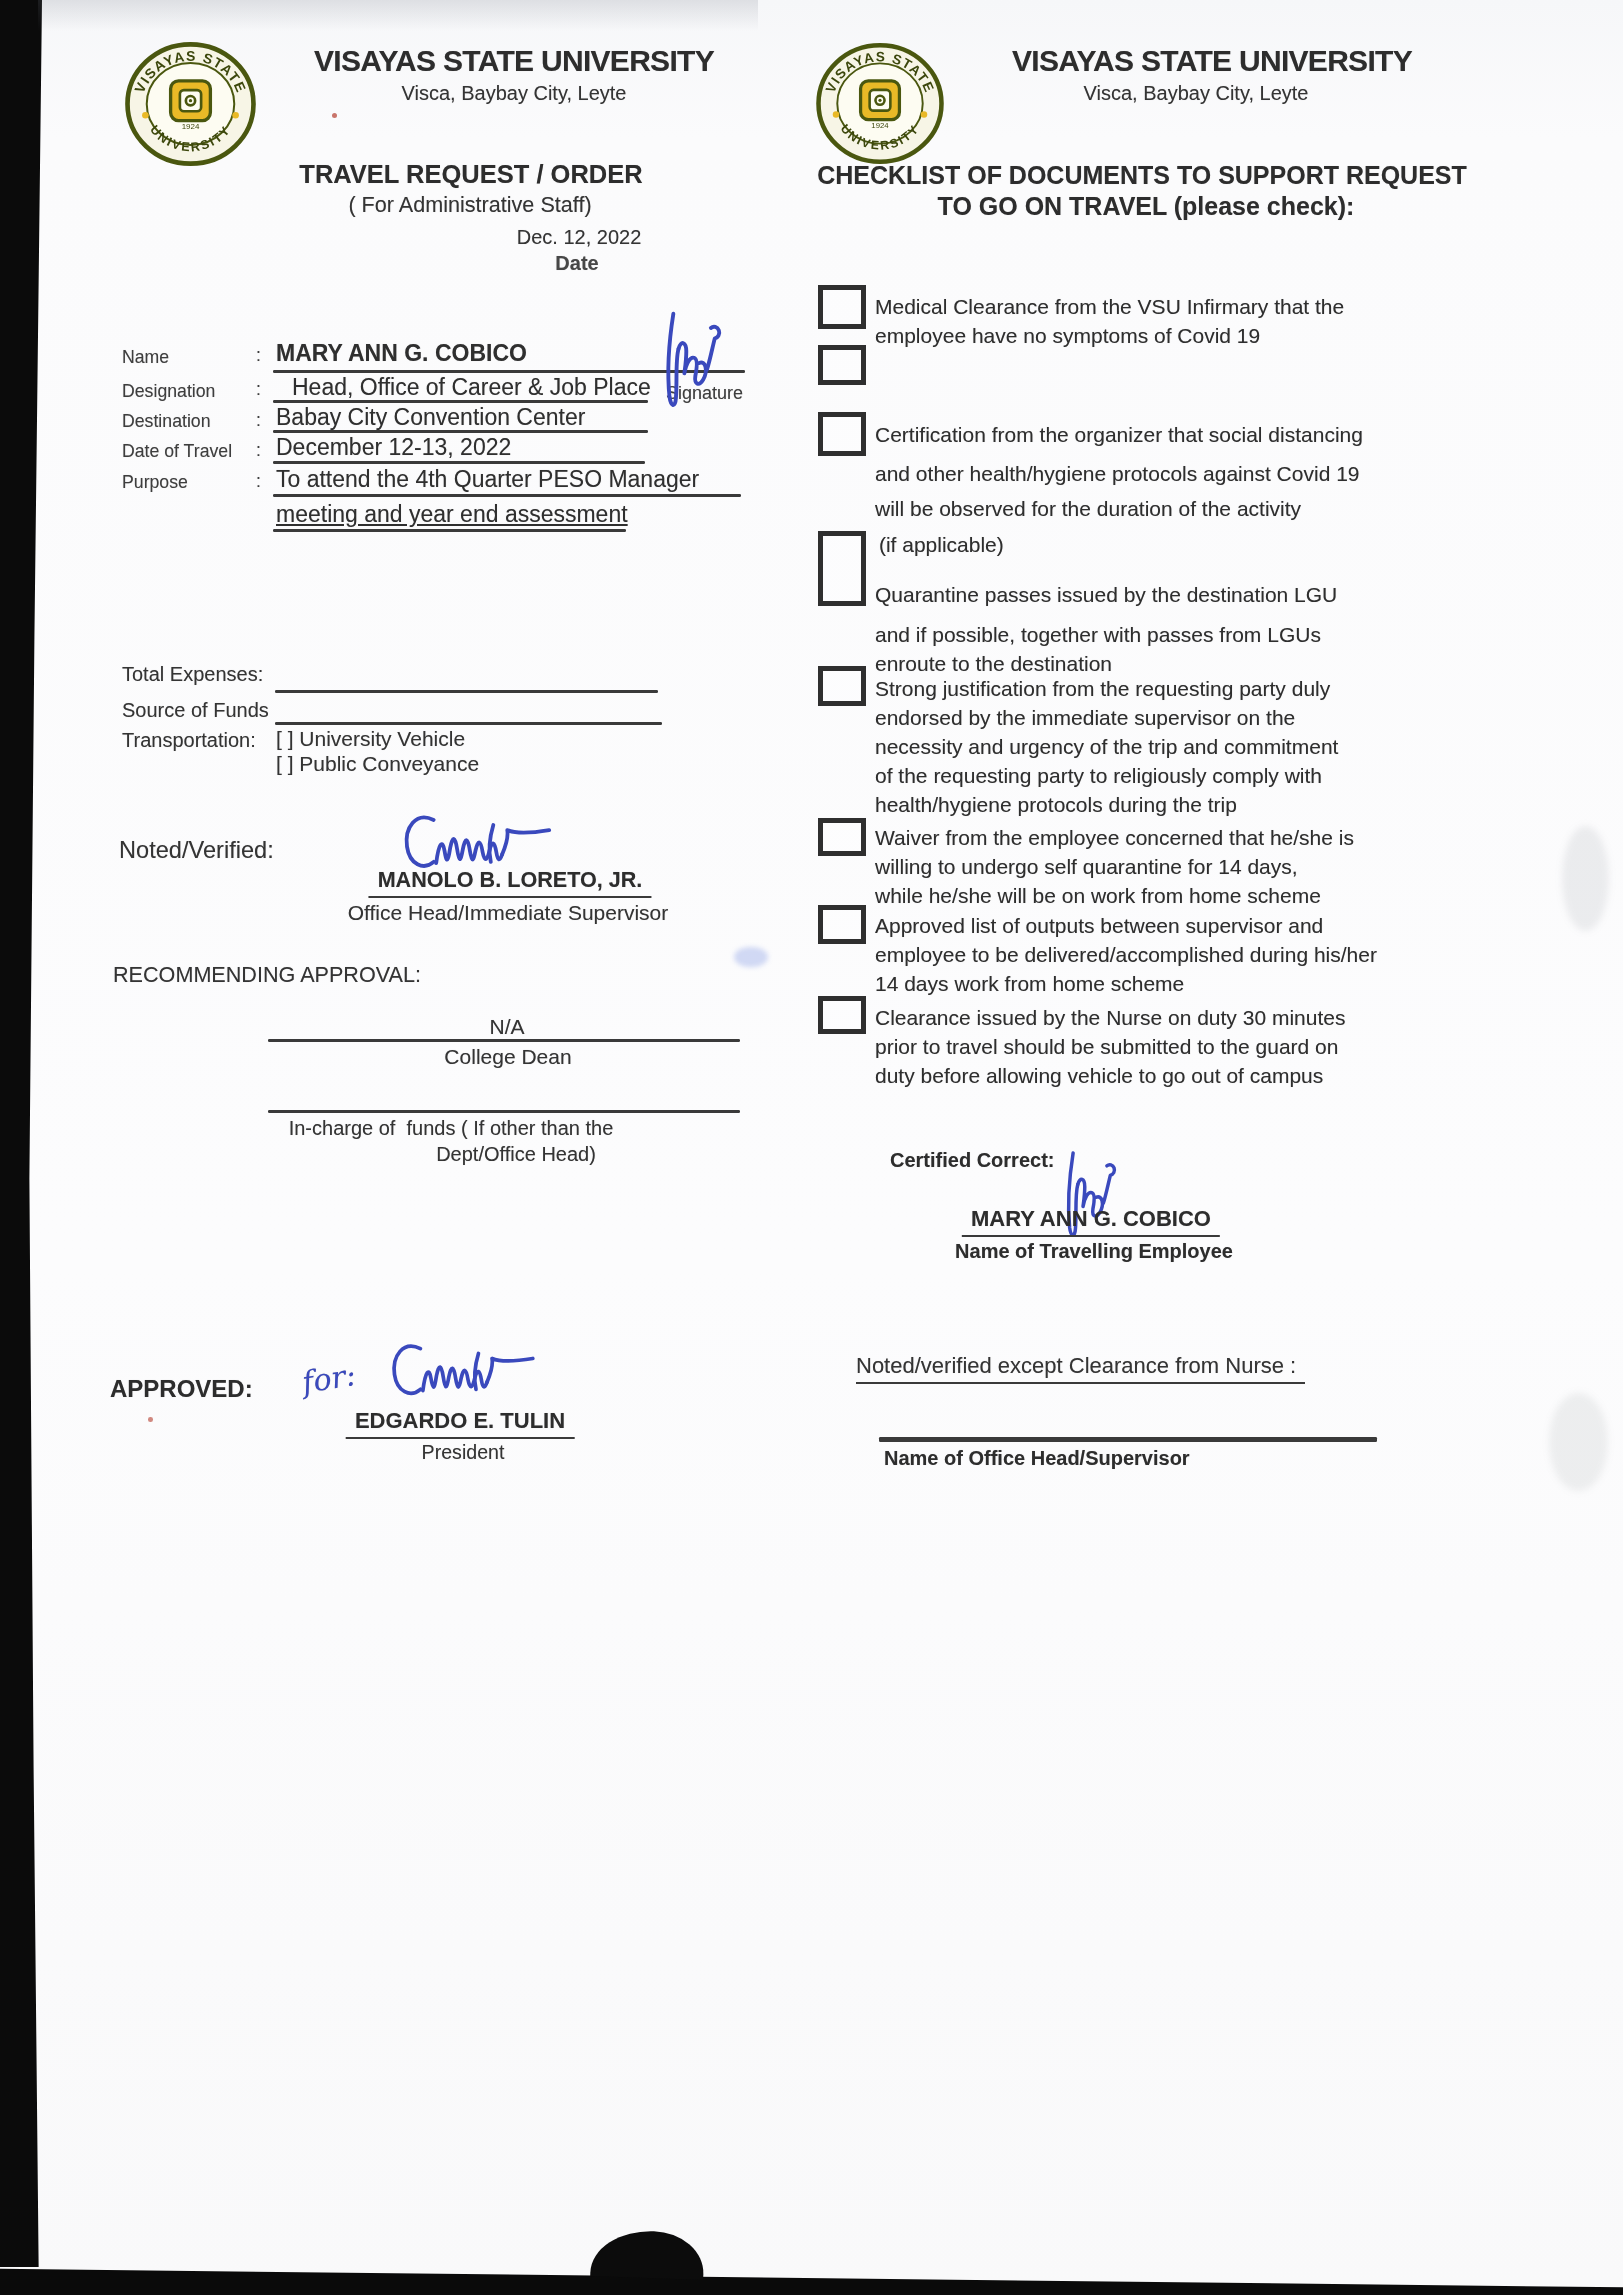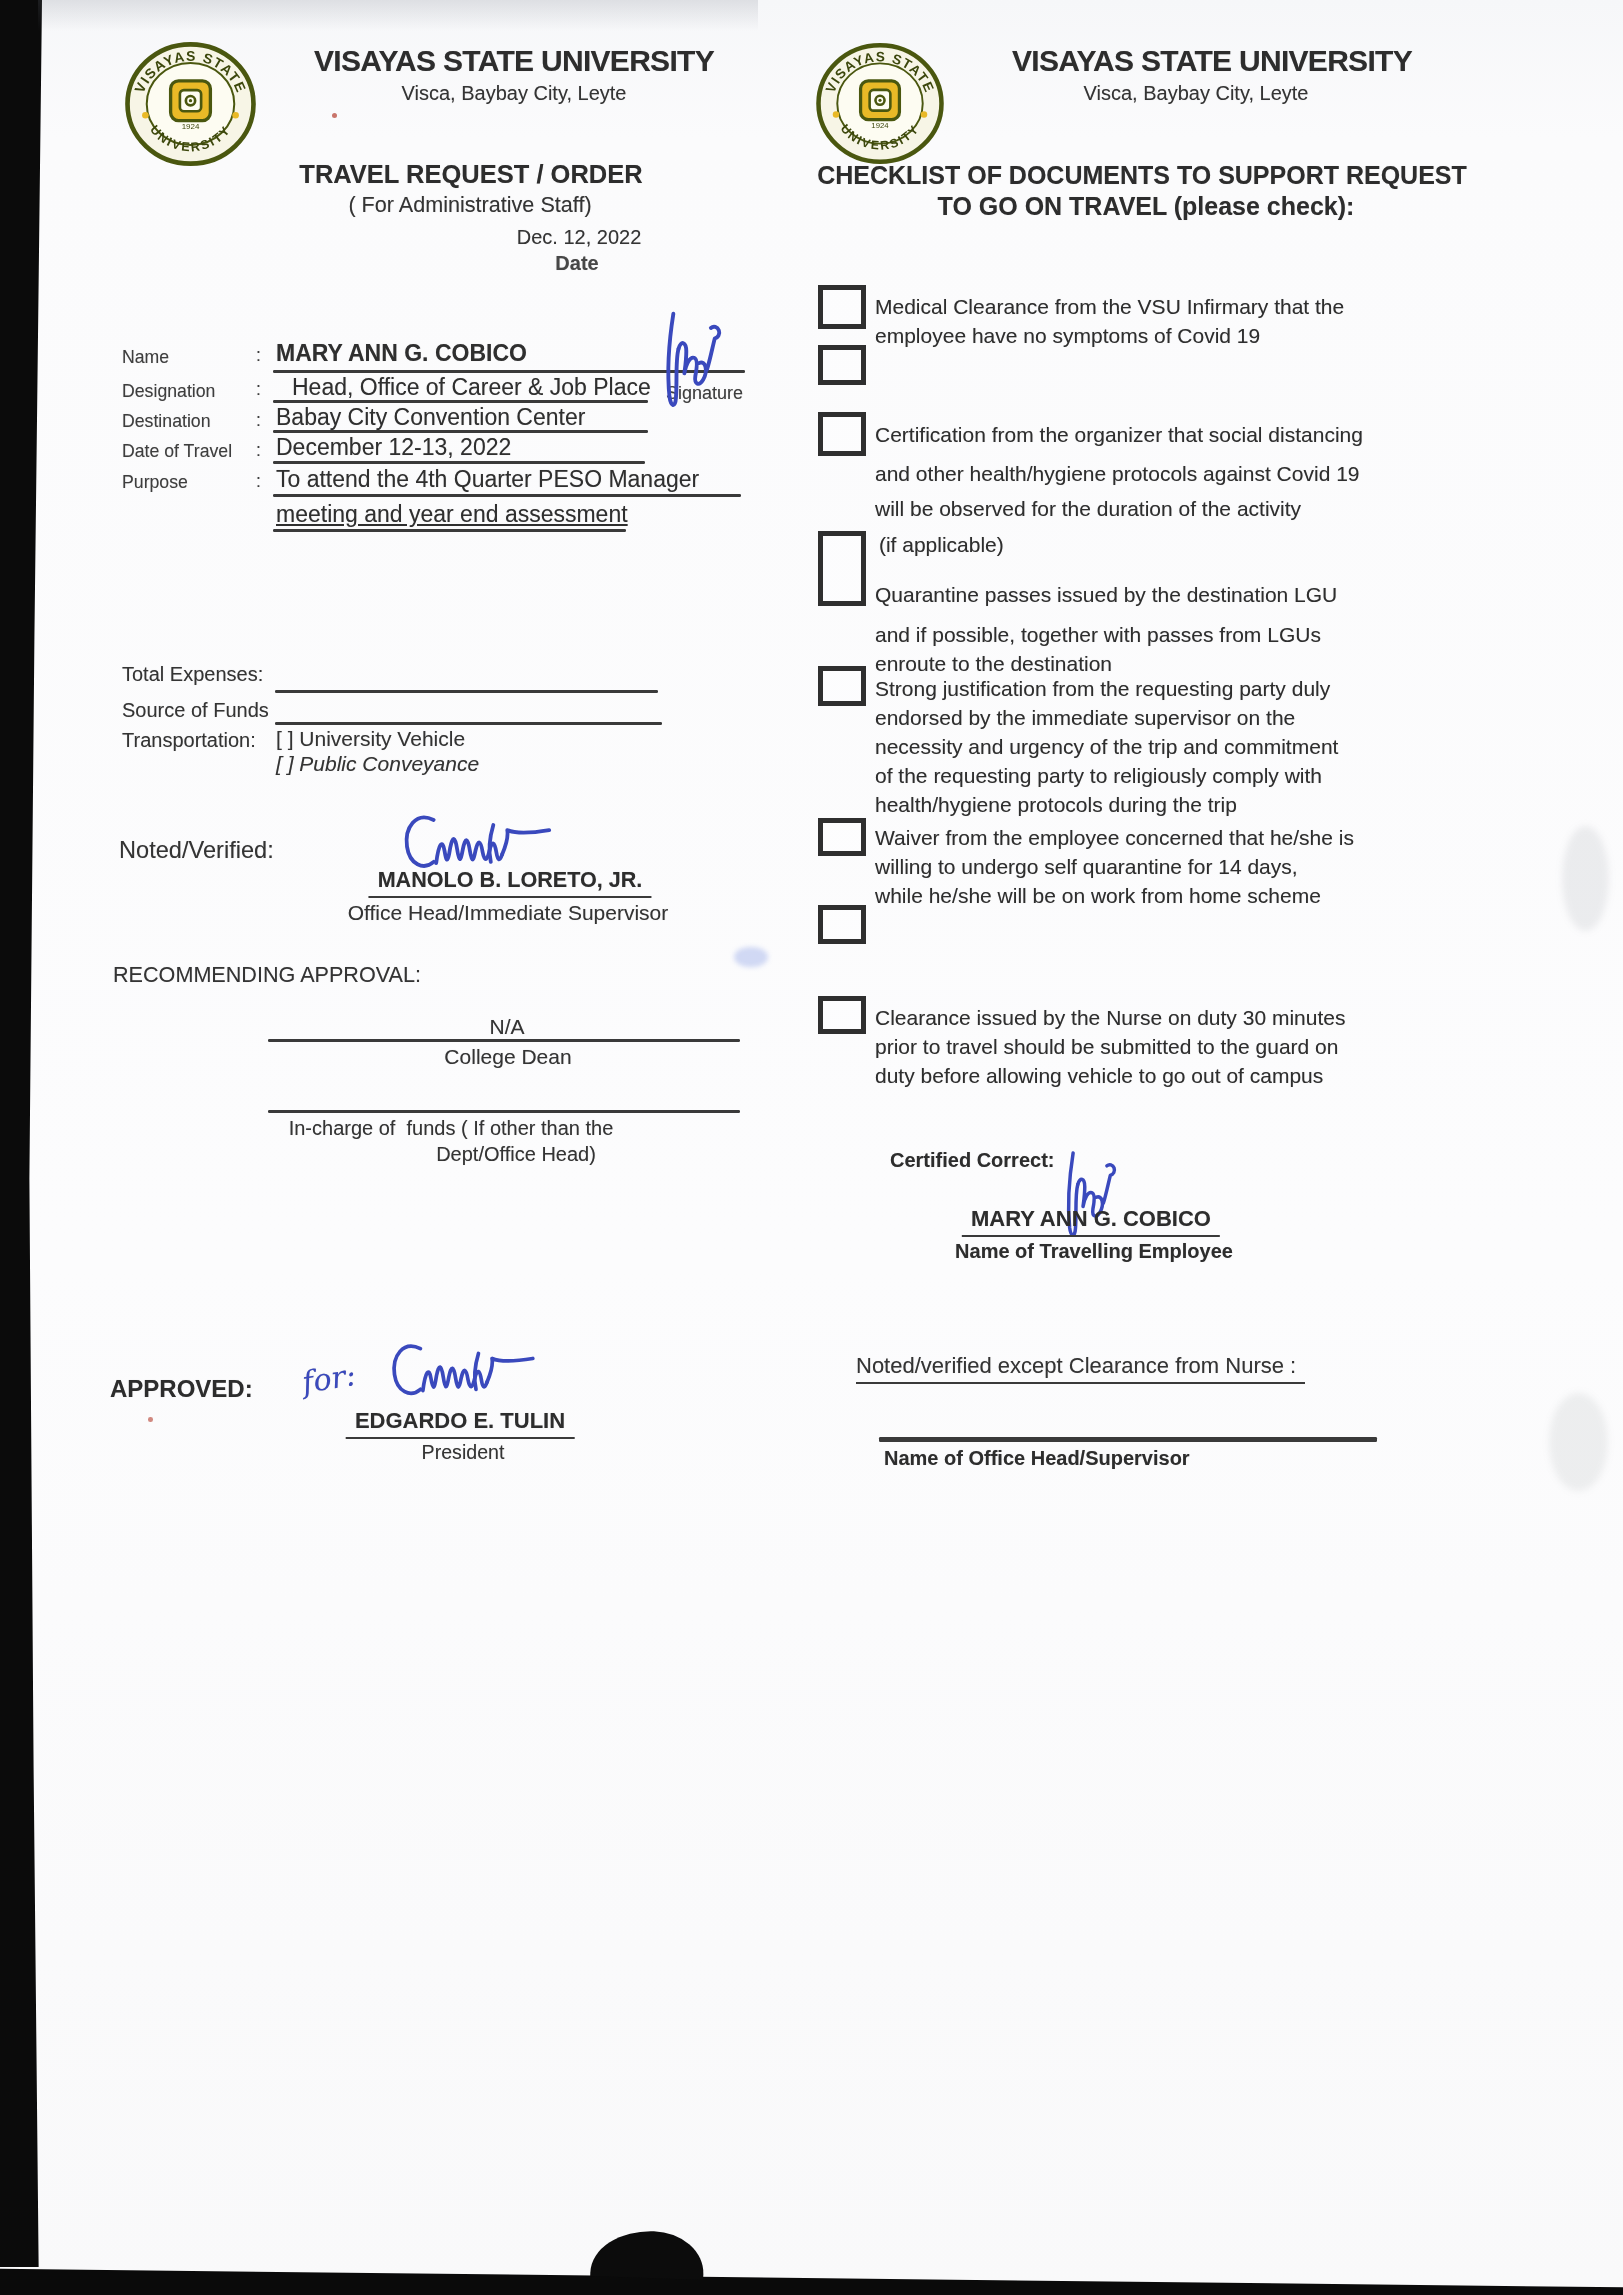--- a/index.html
+++ b/index.html
@@ -100,21 +100,21 @@
     <path d="M38,66 C42,52 50,56 50,70 C50,84 48,96 47,104 C50,88 56,78 62,80 C68,82 66,98 64,108 C62,122 70,124 76,114 C84,100 80,84 70,88"></path>
     <path d="M88,34 a8,9 0 1,1 6,16 C90,66 86,86 82,98"></path>
   </svg>
 
   <div class="t" style="left:122px;top:663px;font-size:20px;">Total Expenses:</div>
   <div class="hline" style="left:275px;top:690px;width:383px;"></div>
   <div class="t" style="left:122px;top:699px;font-size:20px;">Source of Funds</div>
   <div class="hline" style="left:275px;top:722px;width:387px;"></div>
   <div class="t" style="left:122px;top:729px;font-size:20px;">Transportation:</div>
   <div class="t" style="left:276px;top:727px;font-size:21px;">[ ] University Vehicle</div>
-  <div class="t" style="left:276px;top:752px;font-size:21px;font-style:italic;">[ ] Public Conveyance</div>
+  <div class="t" style="left:276px;top:752px;font-size:21px;">[ ] Public Conveyance</div>
 
   <div class="t" style="left:119px;top:837px;font-size:23.6px;">Noted/Verified:</div>
   <svg class="pen" style="left:391px;top:806px;width:178px;height:73px;" viewBox="0 0 270 115">
     <path d="M62,22 C34,8 16,34 20,64 C24,92 46,102 62,88"></path>
     <path d="M66,90 C70,58 76,52 79,70 C82,88 84,92 88,66 C92,46 96,48 99,68 C102,88 104,90 108,68 C112,48 116,50 119,70 C122,88 124,90 128,70 C132,52 136,54 139,72 C142,88 146,88 150,70 C154,54 158,56 161,74 C163,86 166,88 170,76"></path>
     <path d="M170,76 C176,62 180,50 178,38 C192,44 220,42 244,38"></path>
     <path d="M156,30 C150,50 148,70 152,88"></path>
   </svg>
   <div class="t b ul ctr" style="left:510px;top:867px;font-size:21.6px;">MANOLO B. LORETO, JR.</div>
   <div class="t ctr" style="left:508px;top:901px;font-size:21px;">Office Head/Immediate Supervisor</div>
@@ -196,20 +196,25 @@
   </div>
 
   <div class="cbx" style="top:818px;height:27.5px;"></div>
   <div class="ck" style="top:823px;">
     <div class="ckl">Waiver from the employee concerned that he/she is</div>
     <div class="ckl">willing to undergo self quarantine for 14 days,</div>
     <div class="ckl">while he/she will be on work from home scheme</div>
   </div>
 
   <div class="cbx" style="top:905px;height:29px;"></div>
+  <div class="ck" style="top:911px;">
+    <div class="ckl">Approved list of outputs between supervisor and</div>
+    <div class="ckl">employee to be delivered/accomplished during his/her</div>
+    <div class="ckl">14 days work from home scheme</div>
+  </div>
 
   <div class="cbx" style="top:996px;height:27.5px;"></div>
   <div class="ck" style="top:1003px;">
     <div class="ckl">Clearance issued by the Nurse on duty 30 minutes</div>
     <div class="ckl">prior to travel should be submitted to the guard on</div>
     <div class="ckl">duty before allowing vehicle to go out of campus</div>
   </div>
 
   <div class="t b" style="left:890px;top:1149px;font-size:20px;">Certified Correct:</div>
   <svg class="pen" style="left:1055px;top:1146px;width:77px;height:99px;" viewBox="0 0 130 170">

